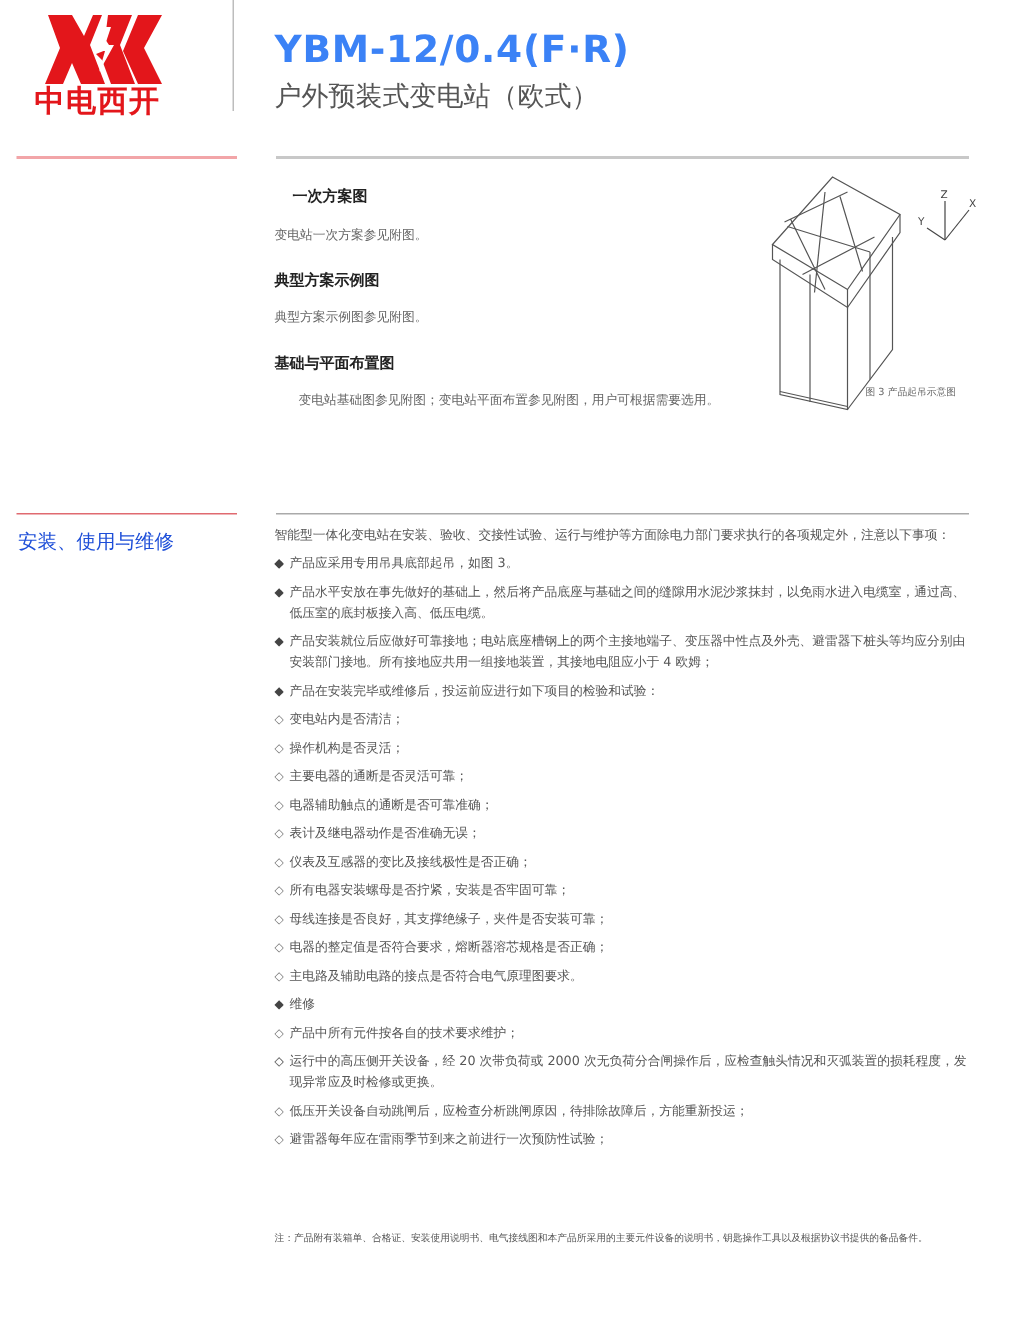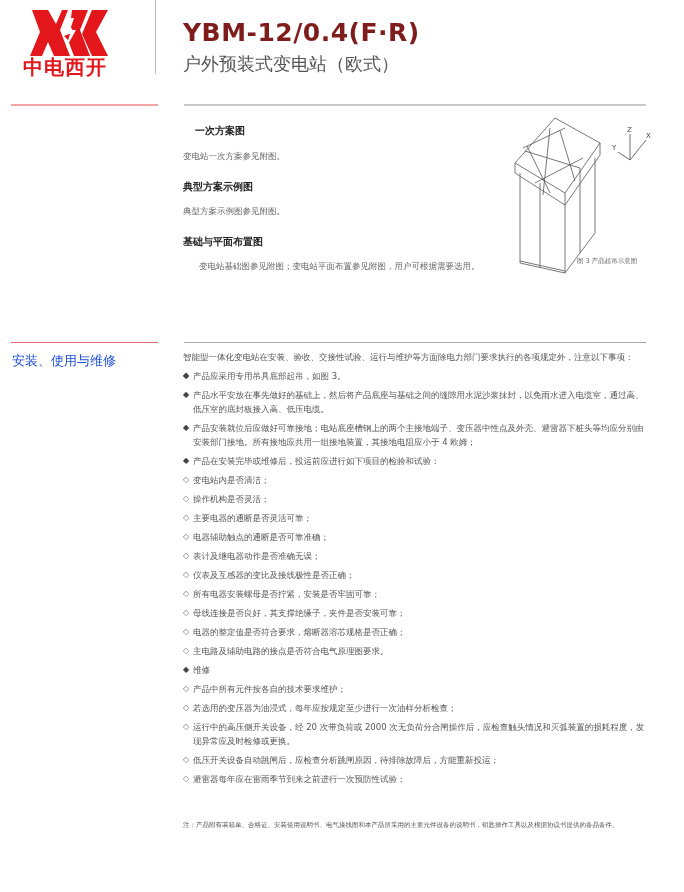--- a/index.html
+++ b/index.html
@@ -4,21 +4,21 @@
 <style>
   html, body { margin:0; padding:0; background:#ffffff; }
   body { width:684px; height:892px; position:relative; overflow:hidden;
          font-family:"DejaVu Sans","Liberation Sans",sans-serif; color:#333; }
   .abs { position:absolute; }
   
   .logo { left:30px; top:10px; width:80px; height:70px; }
   .logo-text { left:10px; top:54px; width:110px; text-align:center; color:#e3161b;
                font-weight:bold; font-size:20px; letter-spacing:1px; }
   .vdivider { left:155px; top:0; width:1px; height:74px; background:#bdbdbd; }
-  .title { left:183px; top:18px; font-size:25px; font-weight:bold; color:#7f1d1d;
+  .title { left:183px; top:18px; font-size:25px; font-weight:bold; color:#3b82f6;
            font-family:"DejaVu Sans",sans-serif; letter-spacing:0.5px; }
   .subtitle { left:183px; top:52px; font-size:18px; color:#555; }
   .rule-red { height:2px; background:#f2a5a8; }
   .rule-grey { height:2px; background:#c8c8c8; }
   
   .h3 { font-size:10px; font-weight:bold; color:#222; }
   .p { font-size:8.5px; color:#666; }
   .figure { left:505px; top:113px; width:100px; height:165px; }
   .axes { left:610px; top:120px; width:45px; height:50px; }
   .caption { left:577px; top:257px; font-size:6.5px; color:#666; }
@@ -101,20 +101,20 @@
       <div class="line"><span class="bullet hollow">◇</span><span>主要电器的通断是否灵活可靠；</span></div>
       <div class="line"><span class="bullet hollow">◇</span><span>电器辅助触点的通断是否可靠准确；</span></div>
       <div class="line"><span class="bullet hollow">◇</span><span>表计及继电器动作是否准确无误；</span></div>
       <div class="line"><span class="bullet hollow">◇</span><span>仪表及互感器的变比及接线极性是否正确；</span></div>
       <div class="line"><span class="bullet hollow">◇</span><span>所有电器安装螺母是否拧紧，安装是否牢固可靠；</span></div>
       <div class="line"><span class="bullet hollow">◇</span><span>母线连接是否良好，其支撑绝缘子，夹件是否安装可靠；</span></div>
       <div class="line"><span class="bullet hollow">◇</span><span>电器的整定值是否符合要求，熔断器溶芯规格是否正确；</span></div>
       <div class="line"><span class="bullet hollow">◇</span><span>主电路及辅助电路的接点是否符合电气原理图要求。</span></div>
       <div class="line"><span class="bullet solid">◆</span><span>维修</span></div>
       <div class="line"><span class="bullet hollow">◇</span><span>产品中所有元件按各自的技术要求维护；</span></div>
-      <div class="line"><span class="bullet hollow">◇</span><span>若选用的变压器为油浸式，每年应按规定至少进行一次油样分析检查；</span></div>
+      <div class="line"><span class="bullet hollow">◇</span></div>
       <div class="line"><span class="bullet hollow">◇</span><span>运行中的高压侧开关设备，经 20 次带负荷或 2000 次无负荷分合闸操作后，应检查触头情况和灭弧装置的损耗程度，发现异常应及时检修或更换。</span></div>
       <div class="line"><span class="bullet hollow">◇</span><span>低压开关设备自动跳闸后，应检查分析跳闸原因，待排除故障后，方能重新投运；</span></div>
       <div class="line"><span class="bullet hollow">◇</span><span>避雷器每年应在雷雨季节到来之前进行一次预防性试验；</span></div>
     </div>
 </div>
 
 <div class="abs note">注：产品附有装箱单、合格证、安装使用说明书、电气接线图和本产品所采用的主要元件设备的说明书，钥匙操作工具以及根据协议书提供的备品备件。</div>
 
 </body></html>

